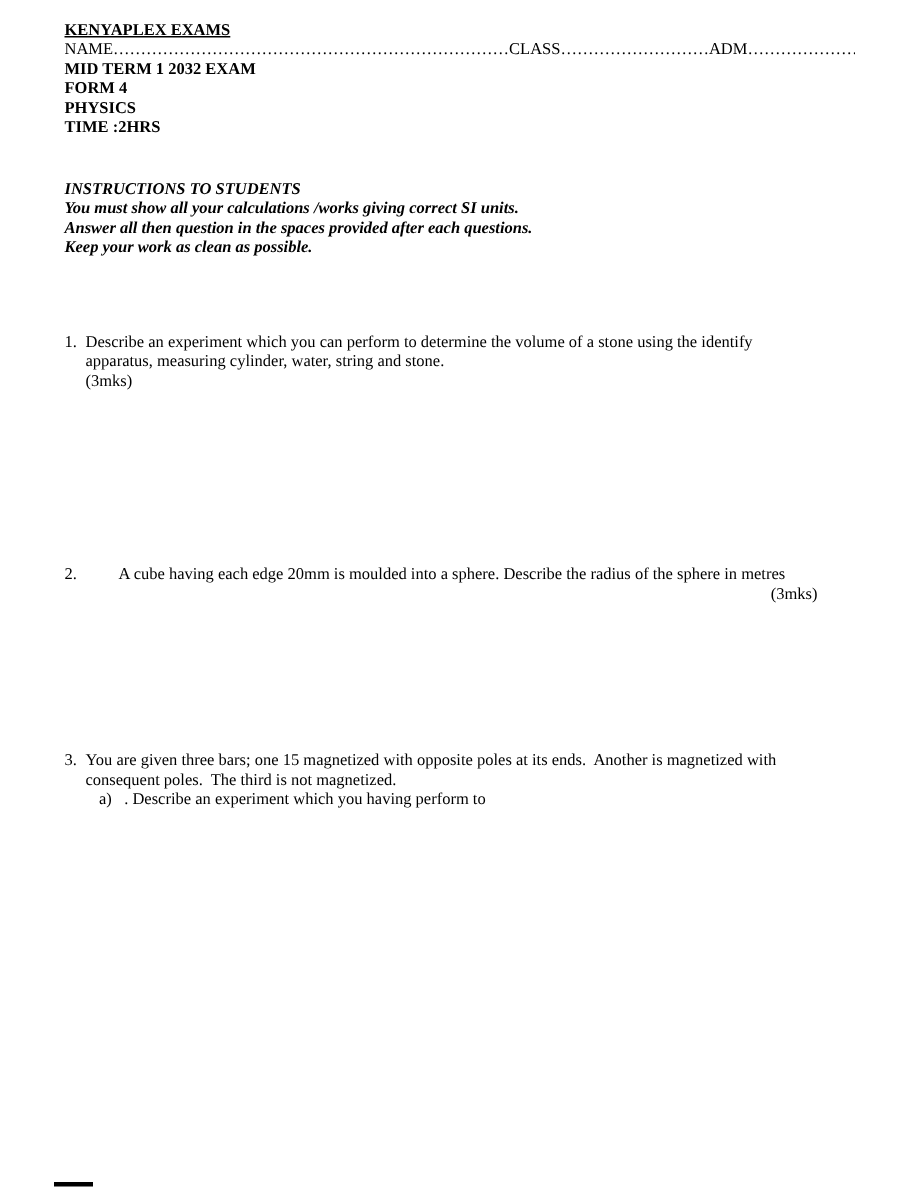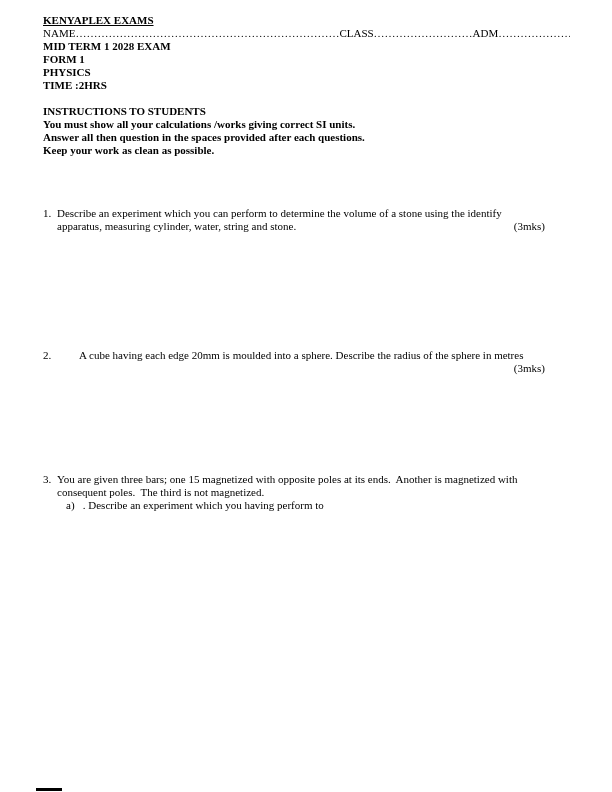--- a/index.html
+++ b/index.html
@@ -22,41 +22,42 @@
   }
   .bold { font-weight: bold; }
   .title {
     font-weight: bold;
     text-decoration: underline;
   }
   .nameline {
     white-space: nowrap;
     overflow: hidden;
   }
-  .instr { margin-top: 13px; }
+  .instr { margin-top: 28px; font-style: italic; }
   .q1 { margin-top: 50px; }
   .q2 { margin-top: 116px; }
   .q3 { margin-top: 98px; }
   .qrow {
     display: flex;
     white-space: pre-wrap;
   }
   .qnum { flex: 0 0 14px; }
   .qnum.wide { flex: 0 0 36px; }
   .qindent {
     padding-left: 14px;
     white-space: pre-wrap;
   }
   .qindent2 {
     padding-left: 23px;
     white-space: pre-wrap;
   }
   .spread {
     display: flex;
     justify-content: space-between;
+    flex-direction: column;
   }
   .marks { padding-right: 25px; }
   .marksline {
     text-align: right;
     padding-right: 25px;
   }
   .artifact {
     position: absolute;
     left: 36px;
     bottom: 1px;
@@ -67,22 +68,22 @@
 </style>
 </head>
 <body>
 
 <div class="page">
 
   <div class="title">KENYAPLEX EXAMS</div>
 
   <div class="nameline">NAME………………………………………………………………CLASS………………………ADM……………………</div>
 
-  <div class="bold">MID TERM 1 2028 EXAM</div>
-  <div class="bold">FORM 1</div>
+  <div class="bold">MID TERM 1 2032 EXAM</div>
+  <div class="bold">FORM 4</div>
   <div class="bold">PHYSICS</div>
   <div class="bold">TIME :2HRS</div>
 
   <div class="instr">
     <div class="bold">INSTRUCTIONS TO STUDENTS</div>
     <div class="bold">You must show all your calculations /works giving correct SI units.</div>
     <div class="bold">Answer all then question in the spaces provided after each questions.</div>
     <div class="bold">Keep your work as clean as possible.</div>
   </div>
 

